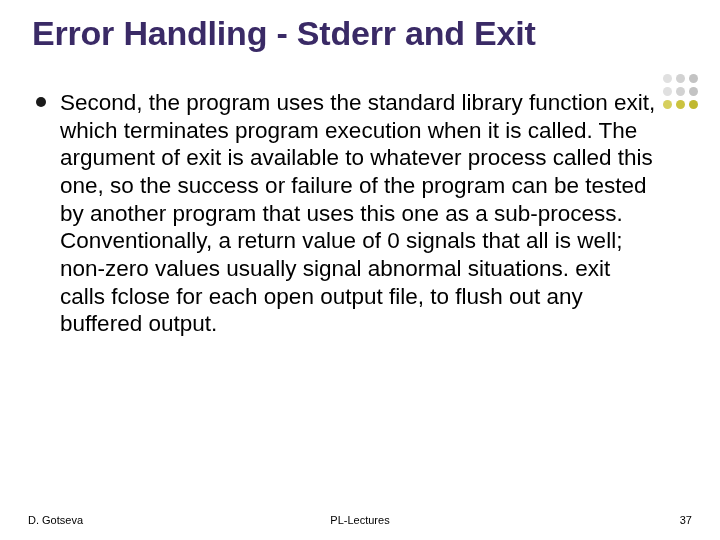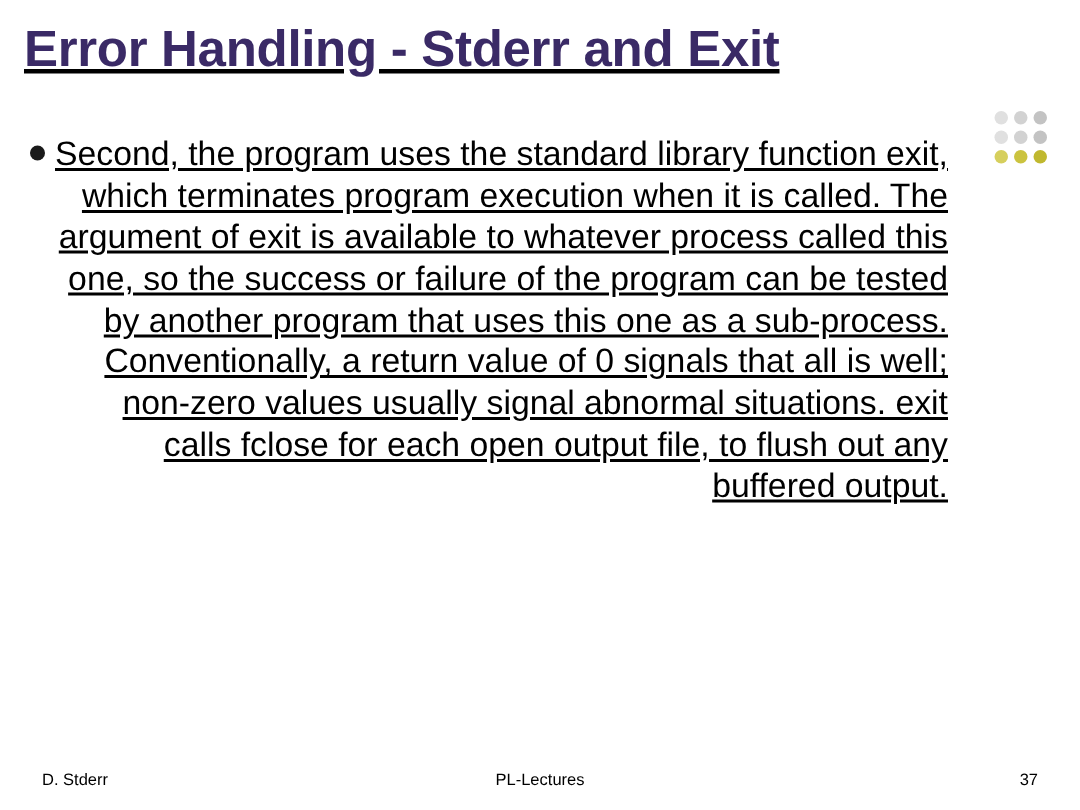--- a/index.html
+++ b/index.html
@@ -7,22 +7,21 @@
   body {
     font-family: Arial, Helvetica, sans-serif;
     background: #ffffff;
     position: relative;
     overflow: hidden;
   }
   .slide {
     width: 720px;
     height: 540px;
     position: relative;
-    padding: 14px 28px 0 16px;
-    text-decoration: underline;
+    padding: 14px 28px 0 32px;
   }
   .title {
     color: #3a2a66;
     font-size: 34px;
     font-weight: bold;
     line-height: 1.15;
     letter-spacing: -0.2px;
     margin-bottom: 36px;
   }
   .deco {
@@ -41,23 +40,22 @@
     background: #c9c9c9;
   }
   .dot.o1 { background: #e0e0e0; }
   .dot.o2 { background: #d2d2d2; }
   .dot.o3 { background: #c3c3c3; }
   .dot.y1 { background: #d6cf5d; }
   .dot.y2 { background: #cbc33f; }
   .dot.y3 { background: #c0b82f; }
   .content {
     display: flex;
-    gap: 2px;
+    gap: 14px;
     padding-left: 4px;
-    text-align: right;
   }
   .bullet-icon {
     flex: 0 0 auto;
     width: 10px;
     height: 10px;
     border-radius: 50%;
     background: #1a1a1a;
     margin-top: 8px;
   }
   .body-text {
@@ -104,18 +102,18 @@
       <span class="dot y3"></span>
     </div>
   </div>
 
   <div class="content">
     <span class="bullet-icon"></span>
     <p class="body-text">Second, the program uses the standard library function exit, which terminates program execution when it is called. The argument of exit is available to whatever process called this one, so the success or failure of the program can be tested by another program that uses this one as a sub-process. Conventionally, a return value of 0 signals that all is well; non-zero values usually signal abnormal situations. exit calls fclose for each open output file, to flush out any buffered output.</p>
   </div>
 
   <div class="footer">
-    <span>D. Stderr</span>
+    <span>D. Gotseva</span>
     <span class="center">PL-Lectures</span>
     <span>37</span>
   </div>
 
 </div>
 
 </body></html>

